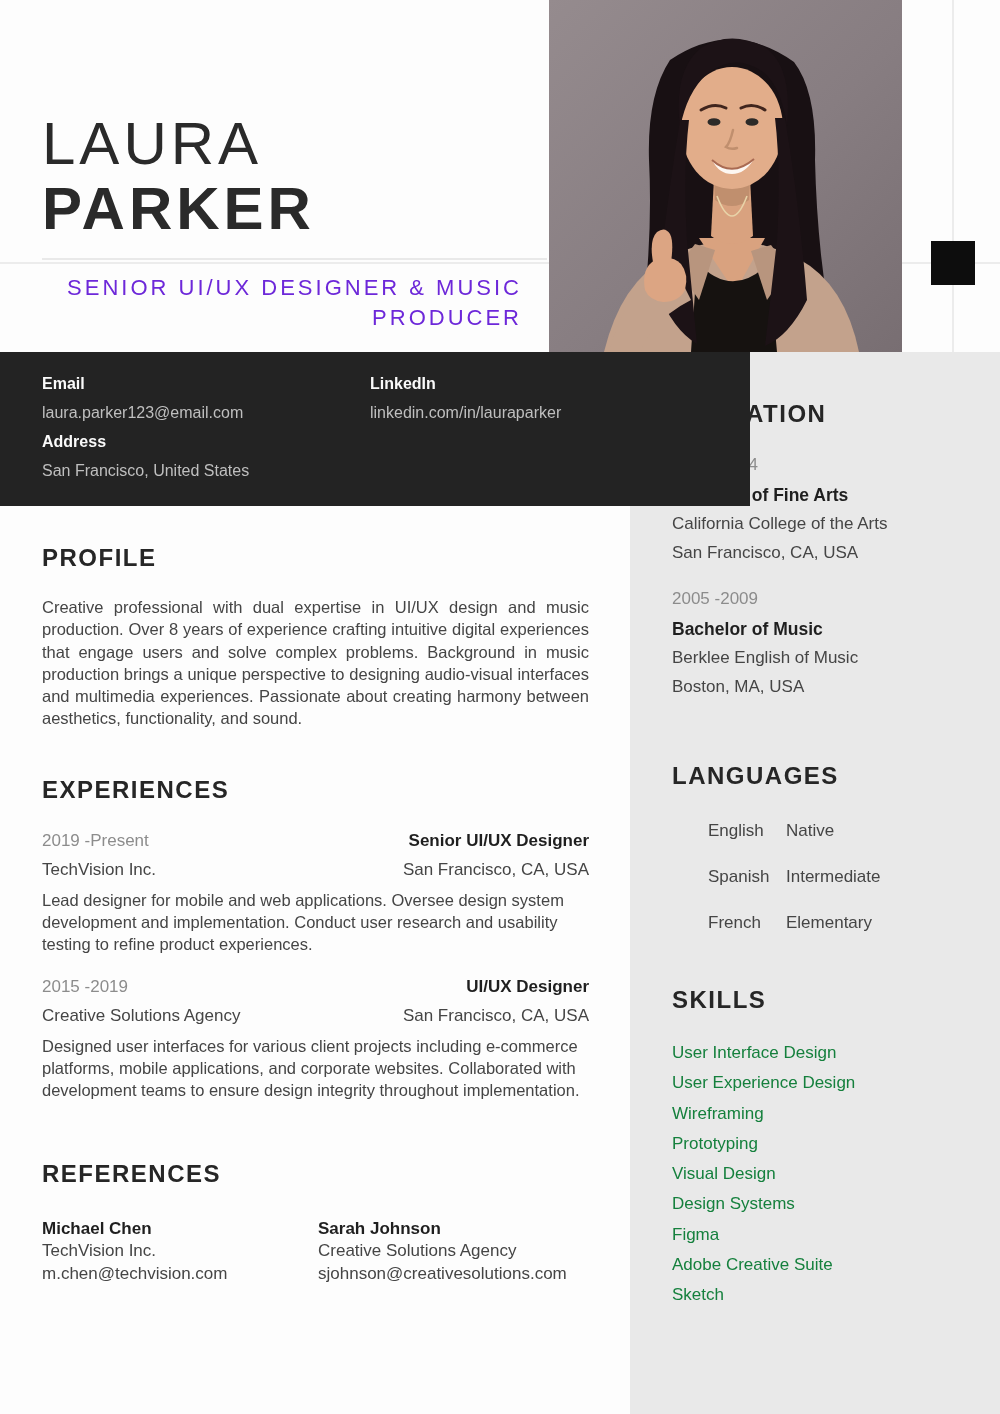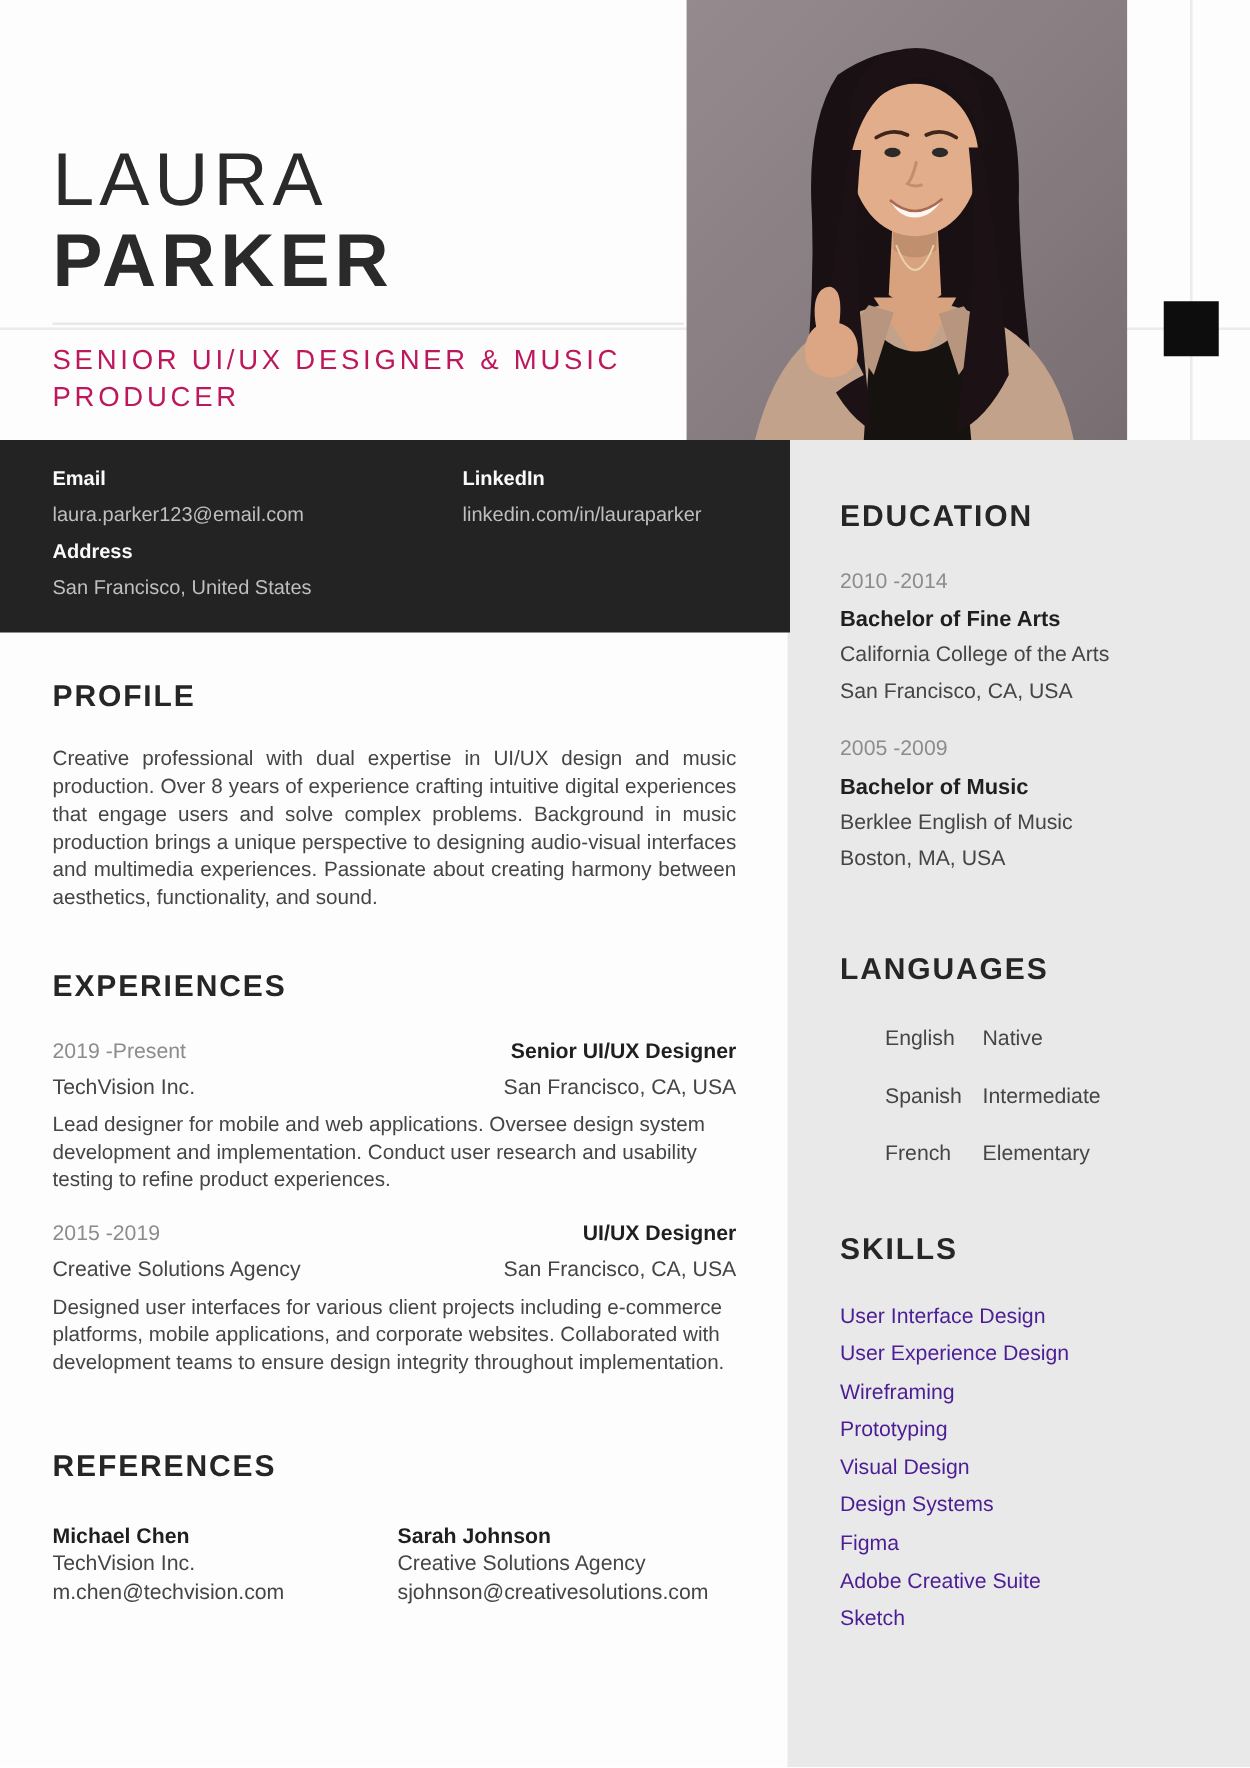--- a/index.html
+++ b/index.html
@@ -11,30 +11,30 @@
   
   .grid-h{position:absolute;left:0;top:262px;width:1000px;height:2px;background:#ececec;z-index:0;}
   .grid-v{position:absolute;left:952px;top:0;width:2px;height:352px;background:#ececec;z-index:0;}
 
   
   .header{position:absolute;left:42px;top:112px;width:500px;z-index:1;}
   .name{margin:0;color:#2a2a2a;}
   .name-first{display:block;font-size:60px;font-weight:400;letter-spacing:4px;line-height:64px;}
   .name-last{display:block;font-size:60px;font-weight:800;letter-spacing:4px;line-height:66px;}
   .name-divider{margin-top:16px;width:505px;height:2px;background:#e9e9e9;}
-  .subtitle{margin-top:13px;width:480px;font-size:22px;letter-spacing:3px;line-height:30px;color:#be185d;font-weight:400;}
+  .subtitle{margin-top:13px;width:480px;font-size:22px;letter-spacing:3px;line-height:30px;color:#6d28d9;font-weight:400;text-align:right;}
 
   
   .photo{position:absolute;left:549px;top:0;width:353px;height:352px;z-index:2;overflow:hidden;}
   .photo svg{display:block;}
   .black-square{position:absolute;left:931px;top:241px;width:44px;height:44px;background:#0d0d0d;z-index:3;}
 
   
   .contact-bar{
-    position:absolute;left:0;top:352px;width:632px;height:154px;background:#232323;z-index:4;
+    position:absolute;left:0;top:352px;width:750px;height:154px;background:#232323;z-index:4;
     box-sizing:border-box;padding:17px 0 0 42px;
   }
   .contact-grid{display:grid;grid-template-columns:328px auto;}
   .contact-label{font-size:16px;font-weight:700;color:#fafafa;line-height:29px;}
   .contact-value{font-size:16px;color:#bfbfbf;line-height:29px;}
 
   
   .sec-h{margin:0;font-size:24px;font-weight:800;letter-spacing:1.5px;color:#262626;line-height:32px;}
 
   
@@ -63,21 +63,21 @@
   .edu-h{margin-top:46px;}
   .edu-item{margin-top:24px;}
   .edu-period{font-size:17px;color:#8c8c8c;line-height:22px;}
   .edu-degree{margin-top:8px;font-size:17.5px;font-weight:600;color:#1f1f1f;line-height:22px;}
   .edu-school,.edu-location{margin-top:7px;font-size:17px;color:#454545;line-height:22px;}
   .lang-h{margin-top:62px;}
   .lang-table{margin-top:28px;display:grid;grid-template-columns:78px auto;row-gap:24px;margin-left:36px;}
   .lang-name,.lang-level{font-size:17px;color:#454545;line-height:22px;}
   .skills-h{margin-top:50px;}
   .skills-list{margin-top:22px;}
-  .skill-item{font-size:17px;color:#4c1d95;line-height:30.3px;}
+  .skill-item{font-size:17px;color:#15803d;line-height:30.3px;}
 </style>
 </head>
 <body>
 
 <div class="page">
 
   <div class="grid-h"></div>
   <div class="grid-v"></div>
 
   <div class="header">

